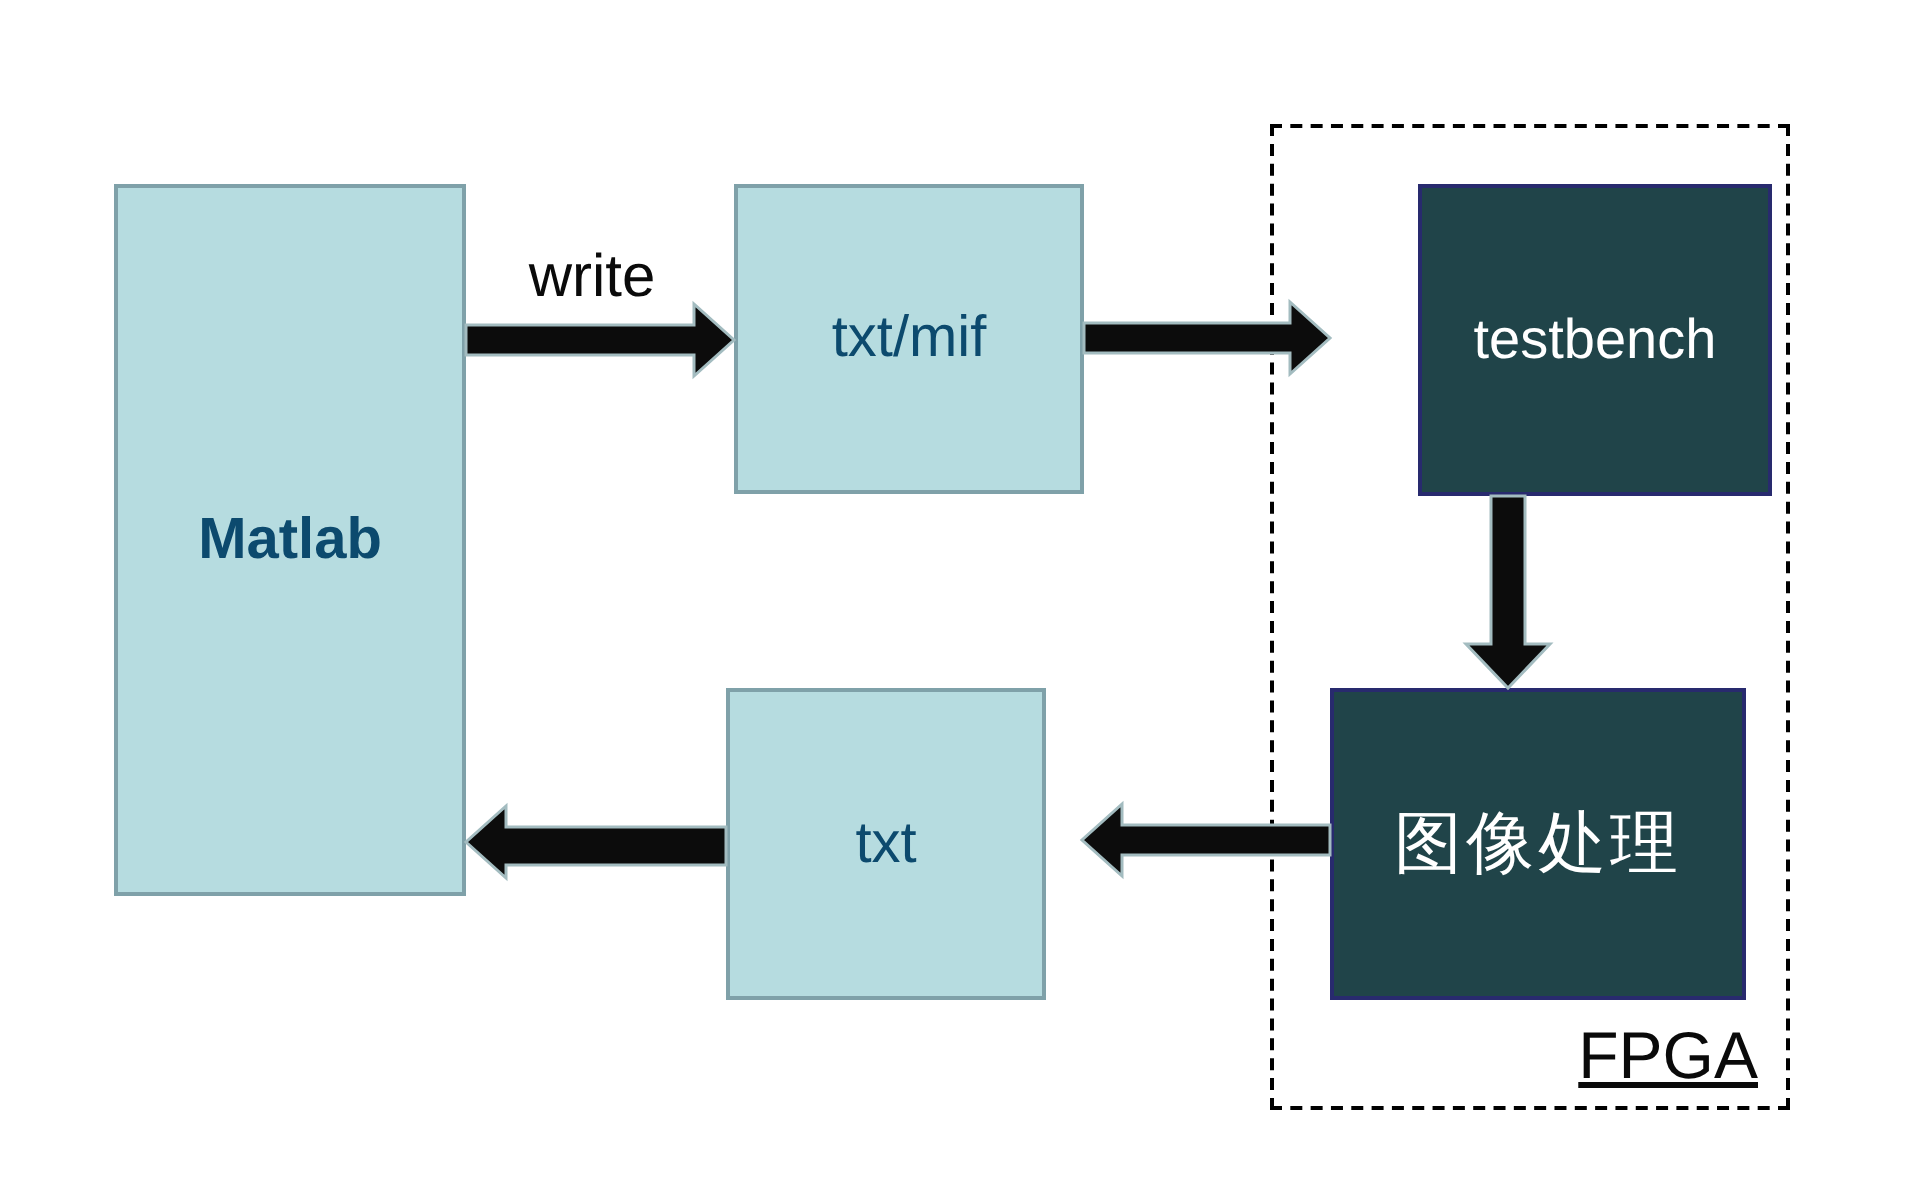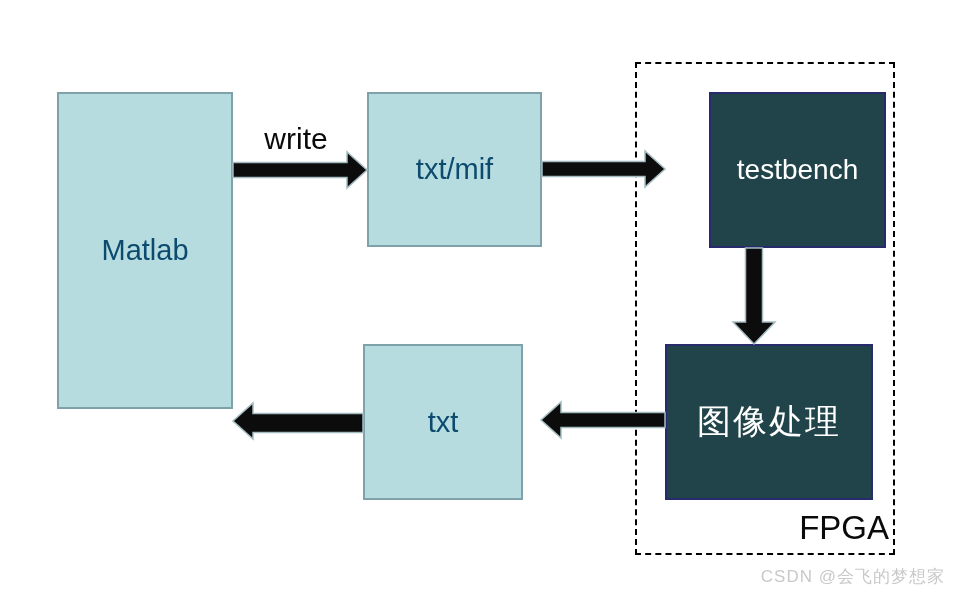--- a/index.html
+++ b/index.html
@@ -34,41 +34,42 @@
     border:2px solid var(--light-box-border);
     color:#0c4a6e;
     font-size:29px;
   }
   .dark-box{
     background:var(--dark-box-fill);
     border:2px solid var(--dark-box-border);
     color:#ffffff;
     font-size:28px;
   }
-  #matlab-box{left:57px;top:92px;width:176px;height:317px;}
+  #matlab-box{left:57px;top:92px;width:176px;height:356px;font-weight:bold;}
   #txtmif-box{left:367px;top:92px;width:175px;height:155px;}
   #txt-box{left:363px;top:344px;width:160px;height:156px;}
   #testbench-box{left:665px;top:92px;width:177px;height:156px;margin-left:44px;}
   #imgproc-box{
     left:665px;top:344px;width:208px;height:156px;
     font-family:"Liberation Serif","DejaVu Serif",serif;
     font-size:34px;
     letter-spacing:2px;
   }
   #fpga-group{
     position:absolute;
     box-sizing:border-box;
     left:635px;top:62px;width:260px;height:493px;
     border:2px dashed var(--dashed-border);
   }
   #fpga-label{
     position:absolute;
-    right:4px;bottom:6px;
+    right:14px;bottom:6px;
     font-size:33px;
     color:var(--label-dark);
+    text-decoration:underline;
   }
   .edge-label{
     position:absolute;
     width:120px;
     text-align:center;
     font-size:30px;
     color:var(--label-dark);
   }
   #write-label{left:236px;top:122px;}
   #read-label{left:236px;top:362px;}
@@ -124,15 +125,14 @@
   <div class="edge-label" id="write-label">write</div>
 
   <svg id="arrow-layer" viewBox="0 0 958 597" xmlns="http://www.w3.org/2000/svg">
     <polygon points="233,162.5 347,162.5 347,152 367,170 347,188 347,177.5 233,177.5"></polygon>
     <polygon points="542,161.5 645,161.5 645,151 665,169 645,187 645,176.5 542,176.5"></polygon>
     <polygon points="745.5,248 745.5,322 733,322 754,344 775,322 762.5,322 762.5,248"></polygon>
     <polygon points="665,412.5 561,412.5 561,402 541,420 561,438 561,427.5 665,427.5"></polygon>
     <polygon points="363,413.5 253,413.5 253,403 233,421 253,439 253,432.5 363,432.5"></polygon>
   </svg>
 
-  <div id="watermark">CSDN @会飞的梦想家</div>
 
 </div>
 
 </body></html>

